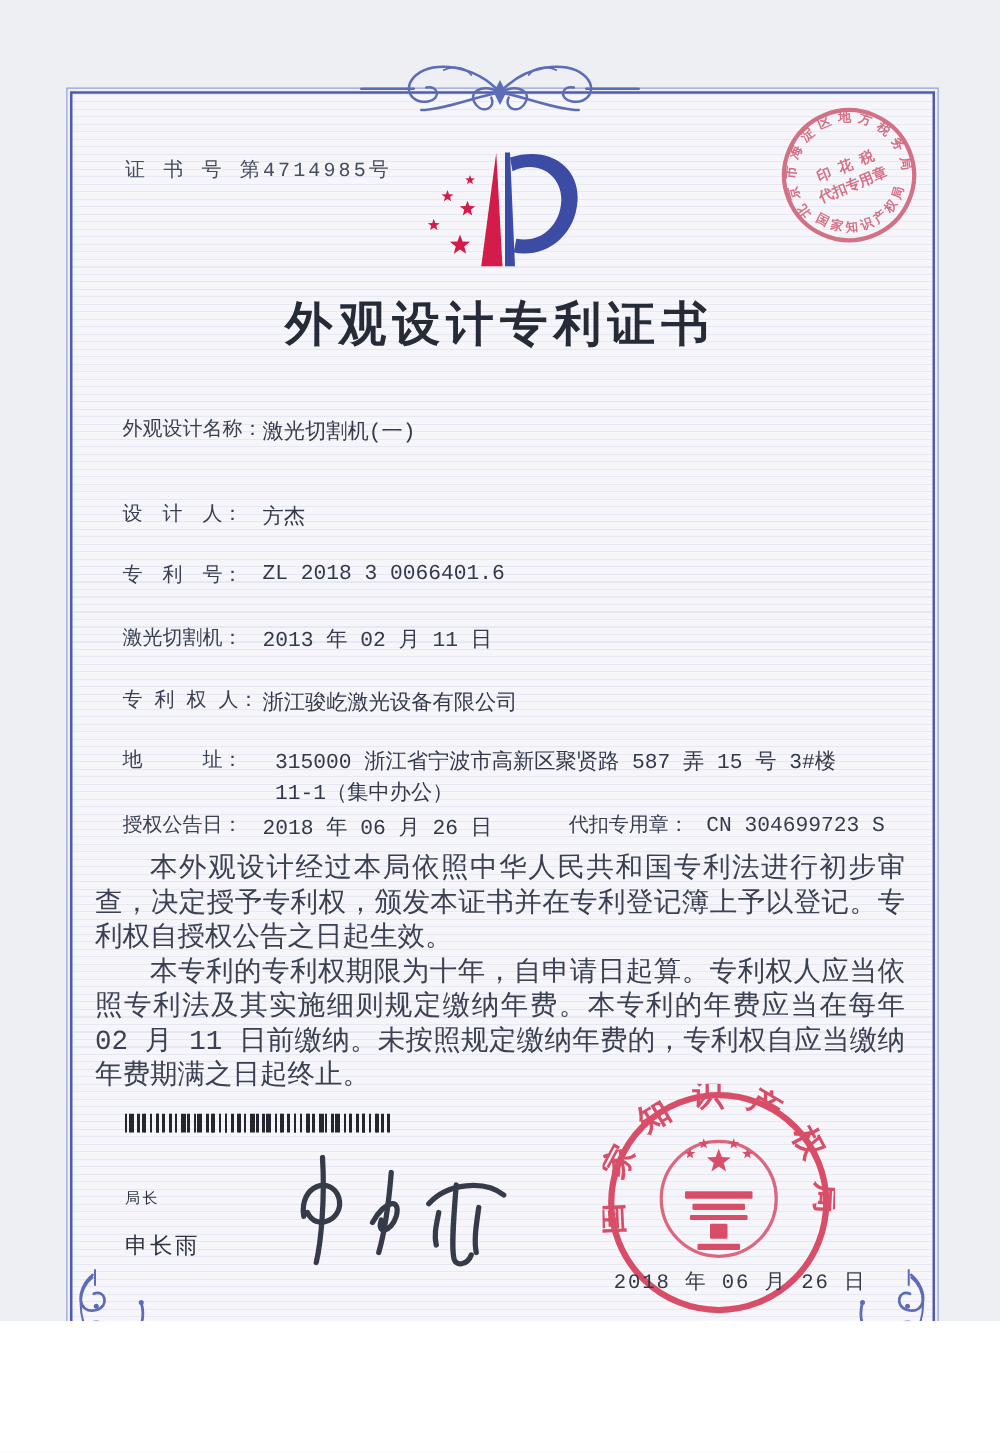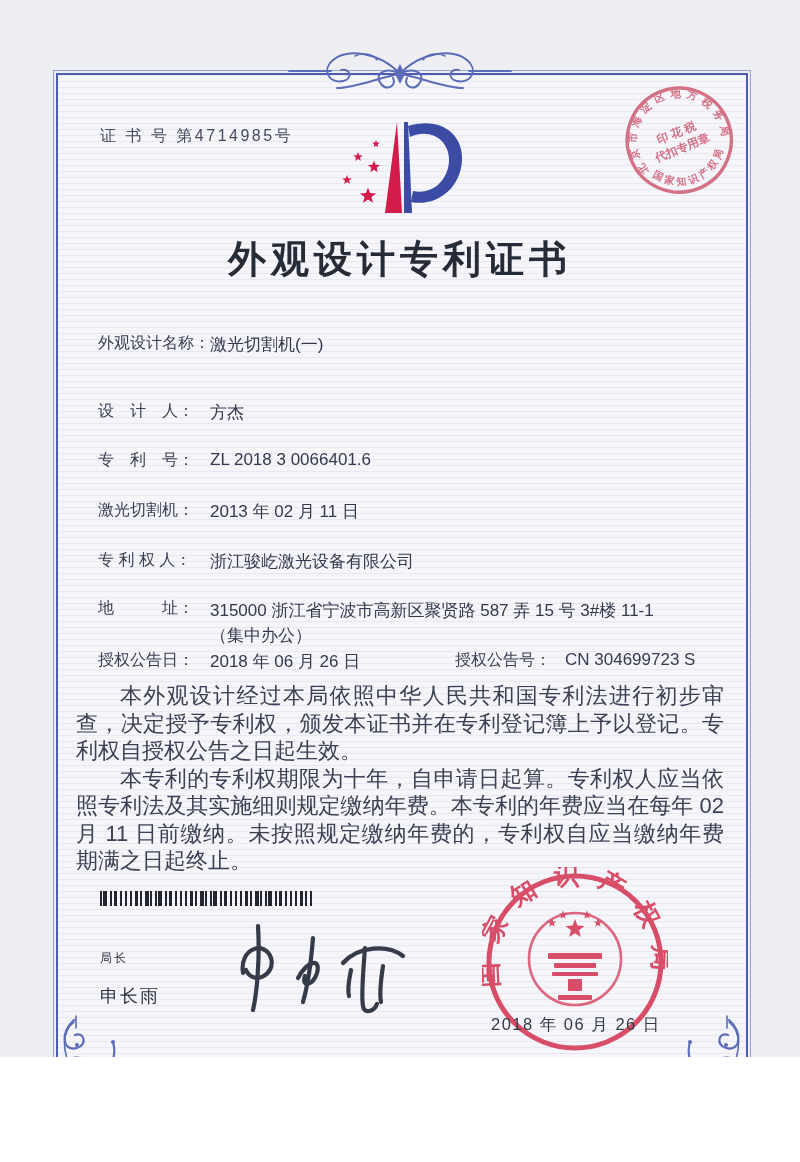--- a/index.html
+++ b/index.html
@@ -1,39 +1,39 @@
 <!DOCTYPE html>
 <html><head>
 <meta charset="utf-8">
 <style>
   html,body{margin:0;padding:0;}
   .page{
     position:relative; width:800px; height:1057px; overflow:hidden;
     background:#edeff3;
-    font-family:Liberation Sans, sans-serif;
+    font-family:Liberation Mono, monospace;
     color:#363c4e;
   }
   .frame{
     position:absolute; left:56px; top:73px; width:688px; height:1030px;
     border:2px solid #4d5cad; outline:1px solid #99a2d2; outline-offset:2px;
     background-color:#f5f5fa;
     background-image:repeating-linear-gradient(180deg,
       rgba(130,145,205,0.13) 0px, rgba(130,145,205,0.13) 1px,
       rgba(255,255,255,0) 1px, rgba(255,255,255,0) 6px);
   }
   .cert-no{position:absolute; left:100px; top:126px; font-size:16px; letter-spacing:2.5px; color:#454c5e;}
   .logo{position:absolute; left:338px; top:116px;}
   .title{
     position:absolute; left:0; top:234px; width:100%; text-align:center;
     font-size:38px; font-weight:700; letter-spacing:5px; color:#262b38;
   }
   .row{position:absolute; left:98px; font-size:17px; white-space:nowrap;}
   .row .lbl{display:inline-block; min-width:112px; font-size:16px; color:#3a4052; vertical-align:top;}
   .row .val{color:#343a4c;}
-  .row .val.wrap{display:inline-block; width:470px; white-space:normal; line-height:25px; vertical-align:top;}
+  .row .val.wrap{display:inline-block; width:470px; white-space:normal; line-height:25px; vertical-align:top;margin-left:10px;}
   .row2{position:absolute; left:455px; font-size:17px; white-space:nowrap;}
   .row2 .lbl{display:inline-block; min-width:110px; font-size:16px; color:#3a4052;}
   .body-text{
     position:absolute; left:76px; top:682px; width:648px;
     font-size:22px; line-height:27.5px; color:#3b4152; text-align:justify;
   }
   .body-text p{margin:0; text-indent:2em;}
   .barcode{
     position:absolute; left:100px; top:891px; width:212px; height:15px;
     background:
@@ -163,21 +163,21 @@
   <div class="row" style="top:550px">
     <span class="lbl">专 利 权 人：</span><span class="val">浙江骏屹激光设备有限公司</span>
   </div>
   <div class="row" style="top:598px">
     <span class="lbl">地　　　址：</span><span class="val wrap">315000 浙江省宁波市高新区聚贤路 587 弄 15 号 3#楼 11-1（集中办公）</span>
   </div>
   <div class="row" style="top:650px">
     <span class="lbl">授权公告日：</span><span class="val">2018 年 06 月 26 日</span>
   </div>
   <div class="row2" style="top:650px">
-    <span class="lbl">授权公告号：</span><span class="val">CN 304699723 S</span>
+    <span class="lbl">代扣专用章：</span><span class="val">CN 304699723 S</span>
   </div>
 
   <div class="body-text">
     <p>本外观设计经过本局依照中华人民共和国专利法进行初步审查，决定授予专利权，颁发本证书并在专利登记簿上予以登记。专利权自授权公告之日起生效。</p>
     <p>本专利的专利权期限为十年，自申请日起算。专利权人应当依照专利法及其实施细则规定缴纳年费。本专利的年费应当在每年 02 月 11 日前缴纳。未按照规定缴纳年费的，专利权自应当缴纳年费期满之日起终止。</p>
   </div>
 
   <div class="barcode"></div>
 
   <div class="sig-title">局长</div>

